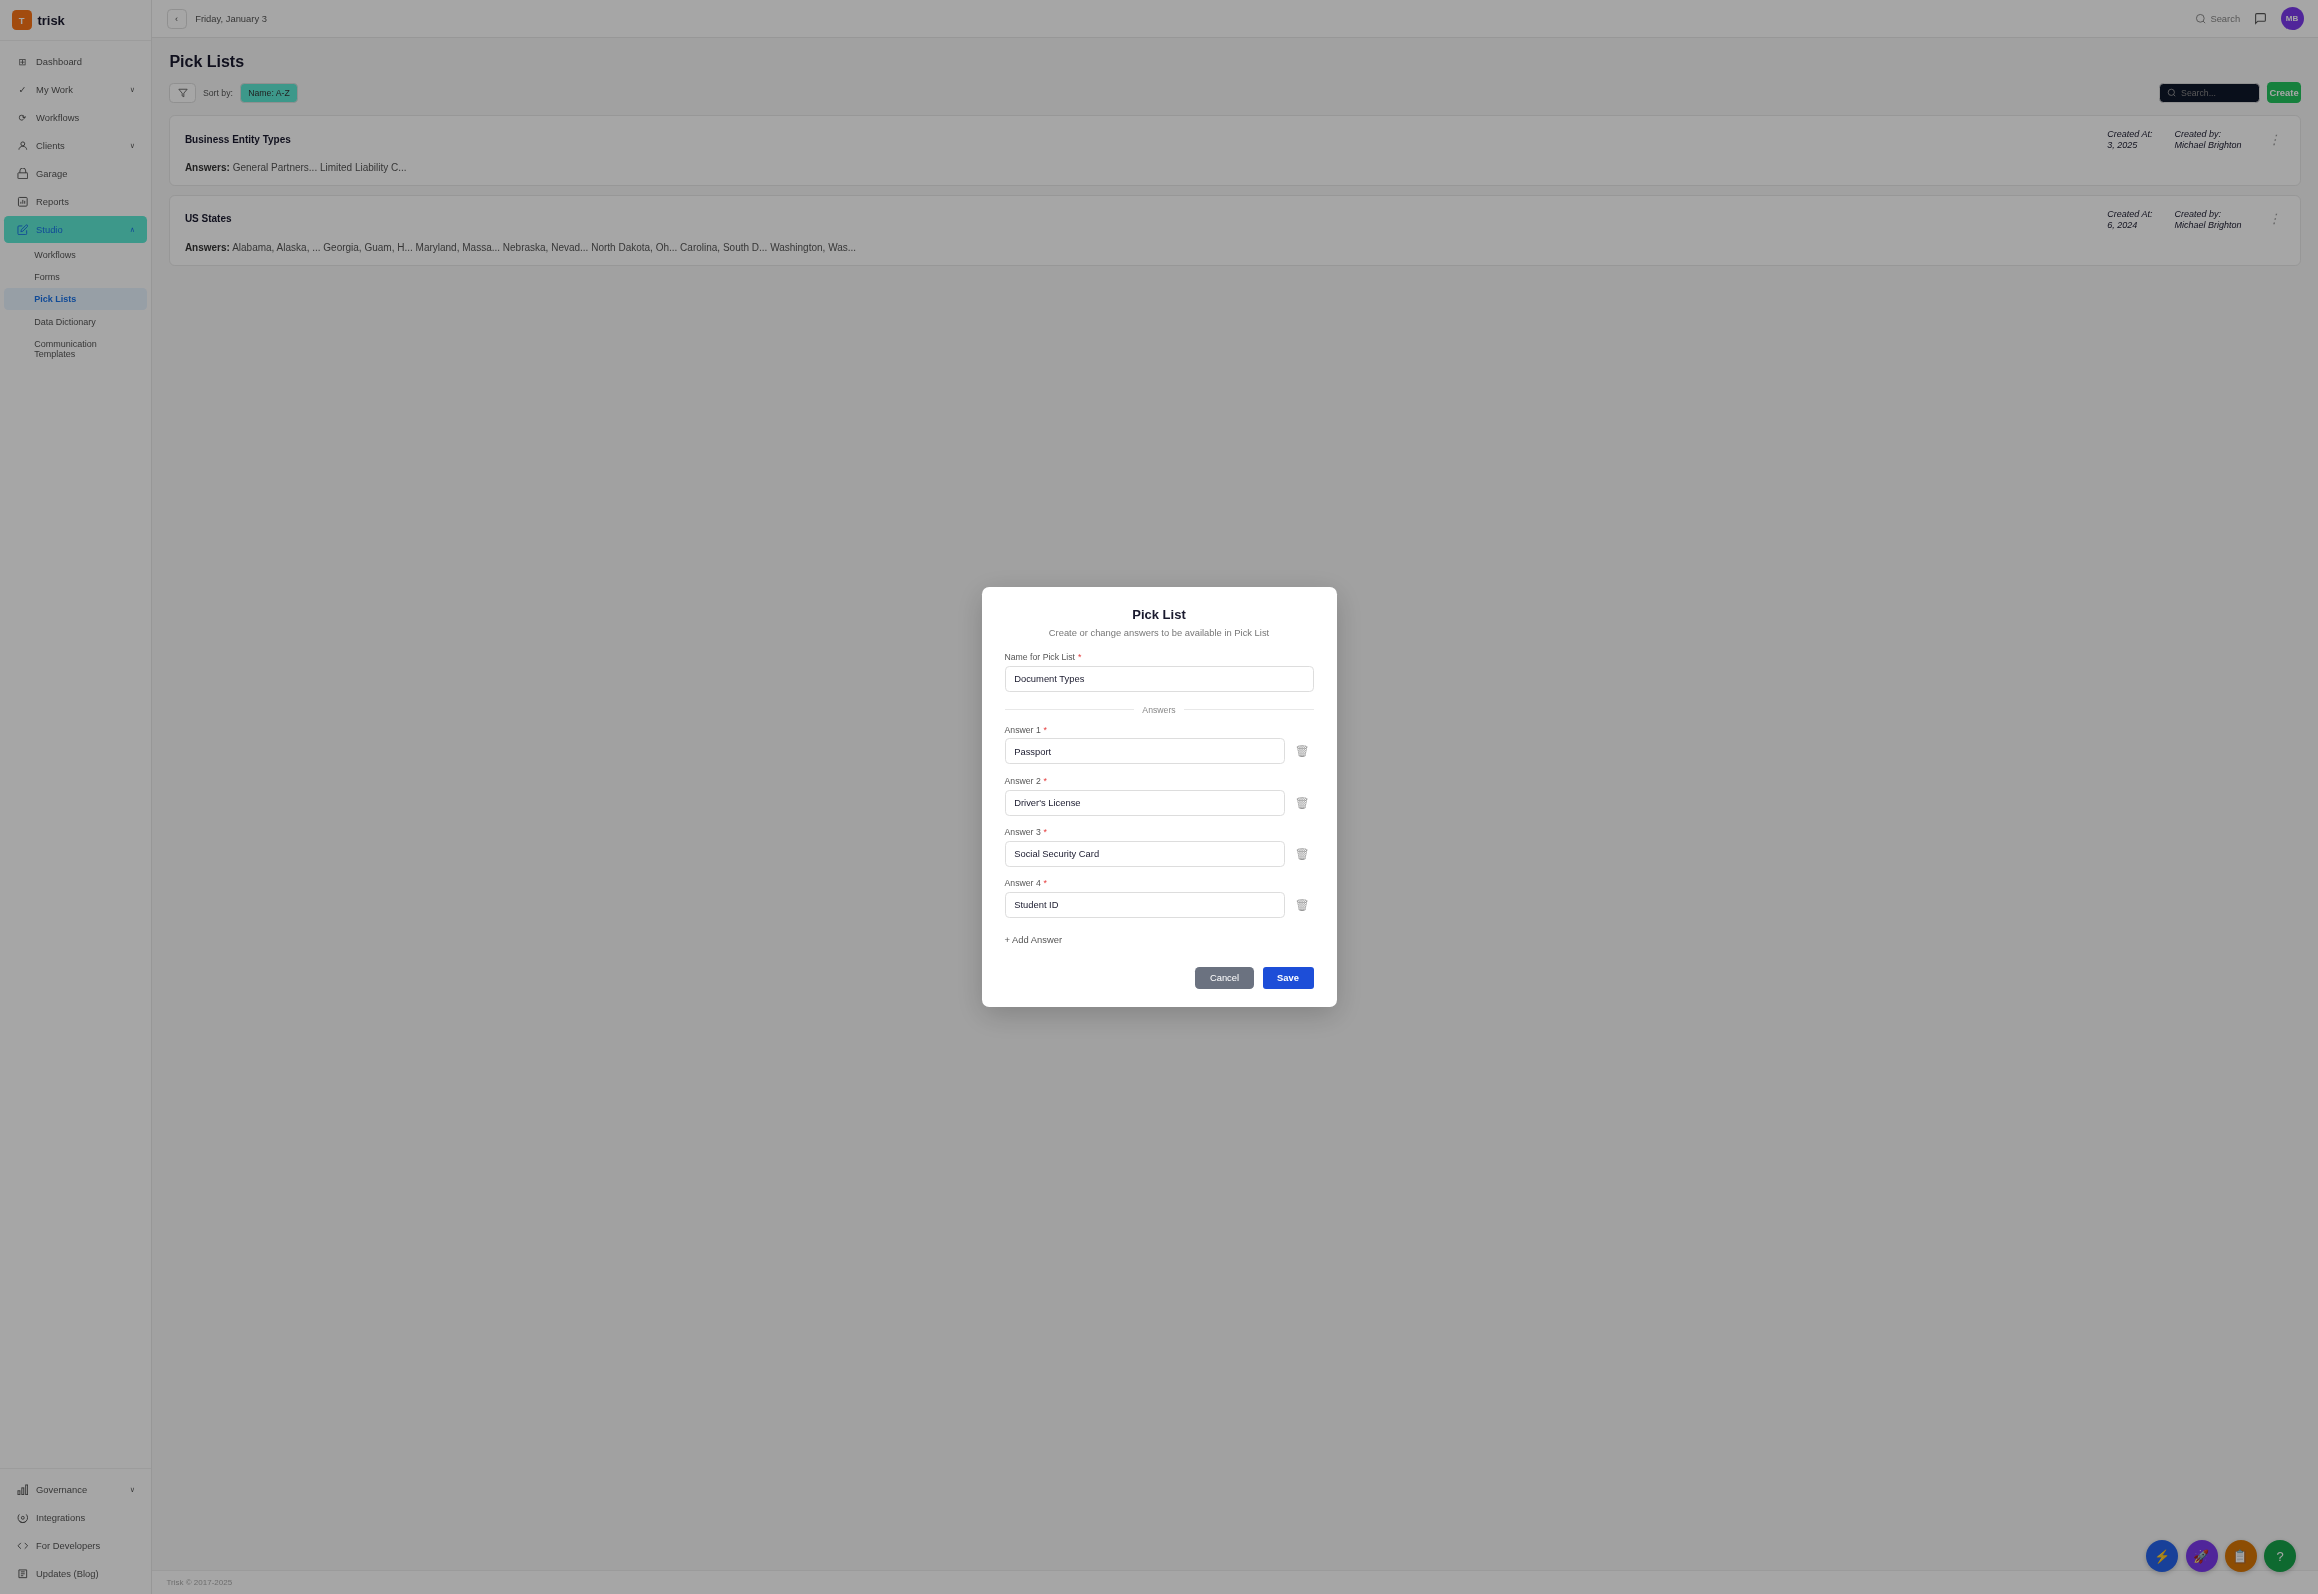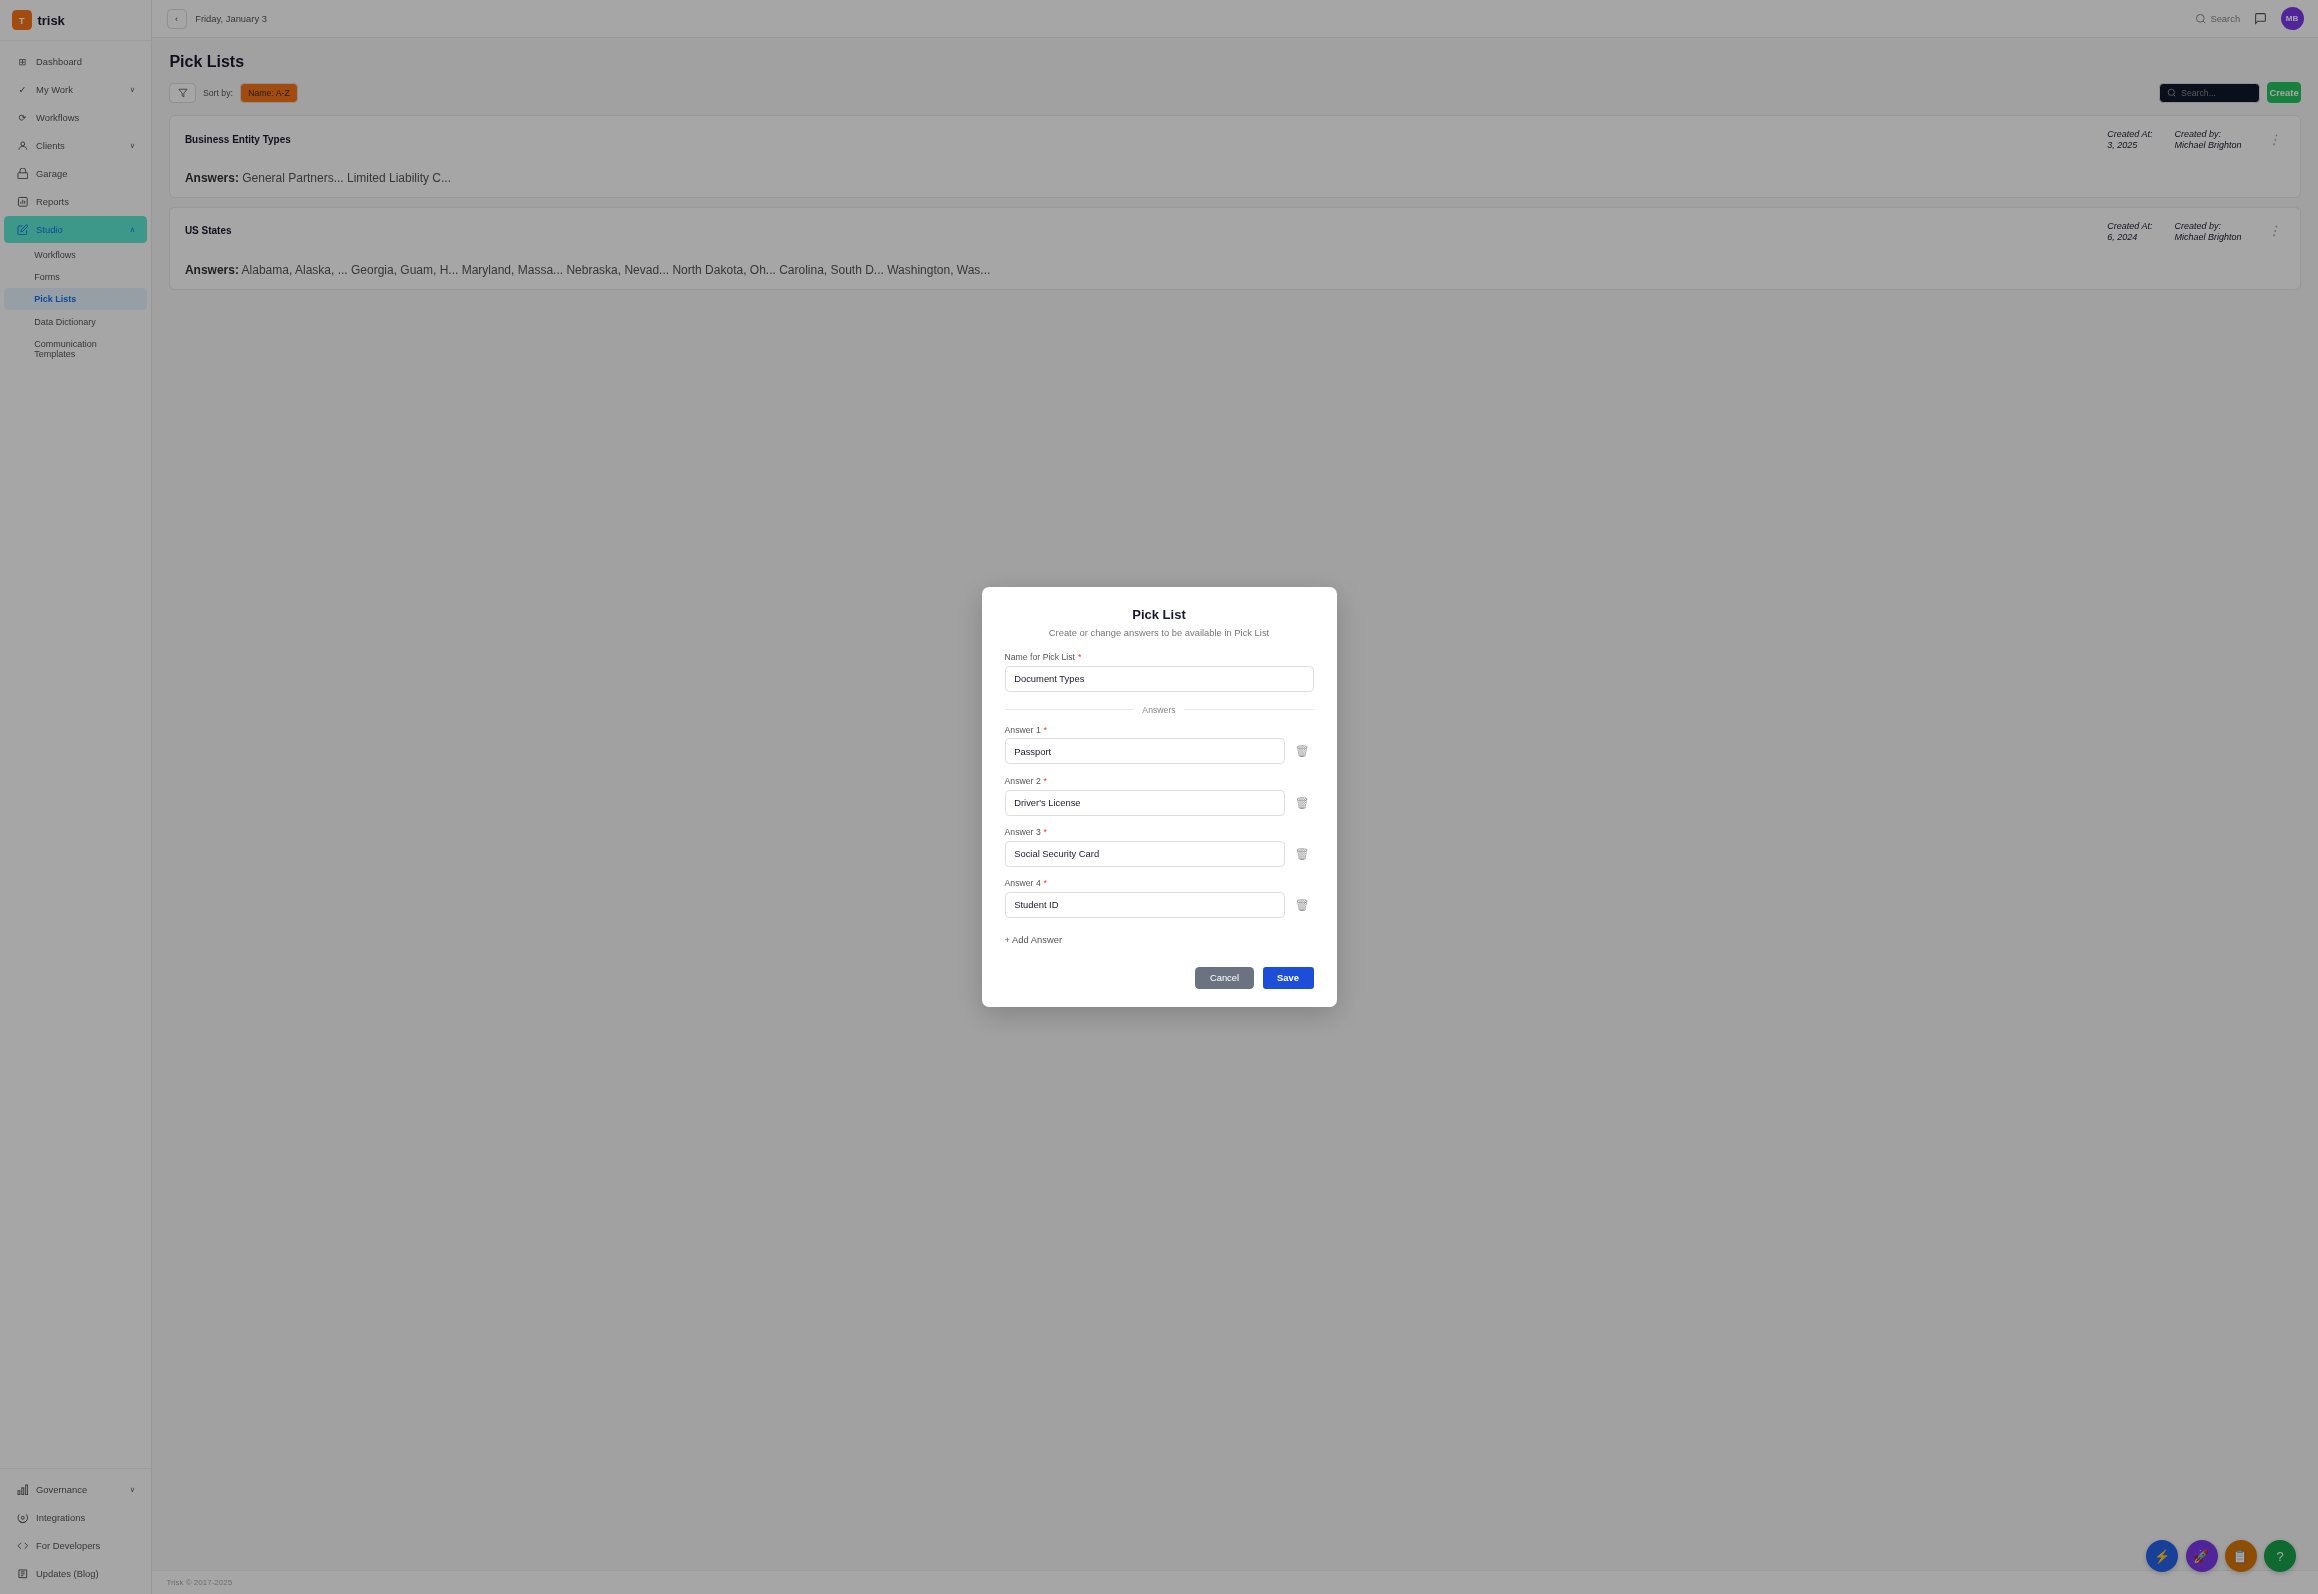--- a/index.html
+++ b/index.html
@@ -125,21 +125,21 @@
       border-radius: 4.3px;
       background: white;
       font-size: 8.7px; color: #555;
       cursor: pointer;
     }
     .sort-label { font-size: 8.7px; color: #555; }
     .sort-btn {
       padding: 3.6px 7.2px;
       border: 0.7px solid #ddd;
       border-radius: 4.3px;
-      background: #f97316;
+      background: #5eead4;
       font-size: 8.7px; color: #333;
       cursor: pointer;
     }
     .spacer { flex: 1; }
     .search-bar {
       display: flex; align-items: center; gap: 4.3px;
       border: 0.7px solid #ddd;
       border-radius: 4.3px;
       padding: 3.6px 7.2px;
       background: #0f172a;
@@ -164,21 +164,21 @@
       padding: 11.6px 14.5px;
     }
     .list-card-header {
       display: flex; align-items: center; justify-content: space-between;
       margin-bottom: 5.8px;
     }
     .list-card-title { font-size: 10px; font-weight: 600; color: #1a1a2e; }
     .list-card-meta { display: flex; align-items: center; gap: 22px; font-style: italic; }
     .meta-col { font-size: 8.7px; color: #777; }
     .meta-col span { display: block; color: #1a1a2e; font-weight: 500; font-size: 9px; margin-top: 1.4px; }
-    .list-card-answers { font-size: 12px; color: #555; margin-top: 21px; }
+    .list-card-answers { font-size: 10px; color: #555; margin-top: 12px; }
     .list-card-answers strong { color: #333; }
     .dots-btn { cursor: pointer; color: #999; font-size: 13px; padding: 1.4px 4.3px; }
 
     
     .footer { padding: 7.2px 14.5px; font-size: 8px; color: #aaa; text-align: left; border-top: 0.7px solid #eee; background: white; }
 
     
     .fab-group {
       position: fixed;
       bottom: 22px; right: 22px;

